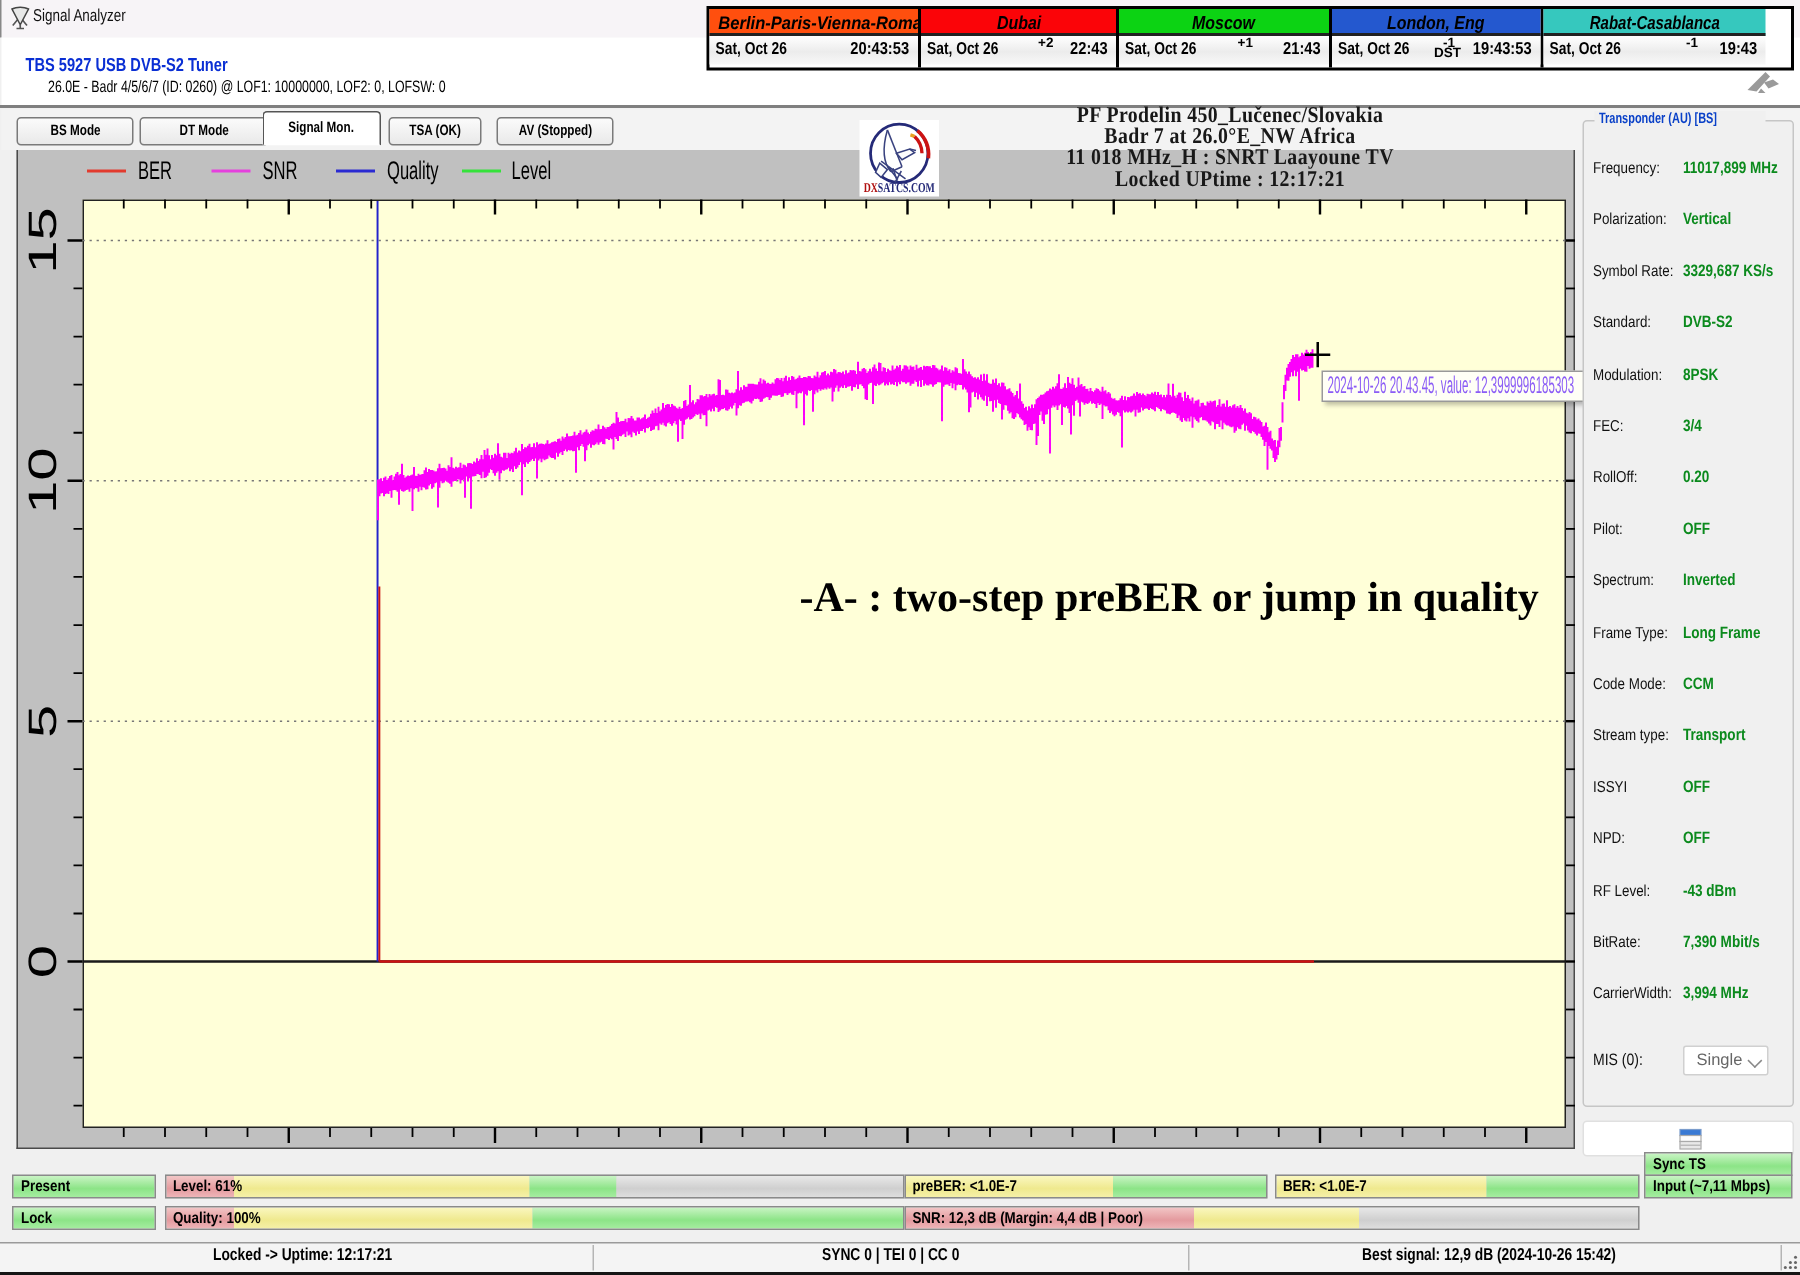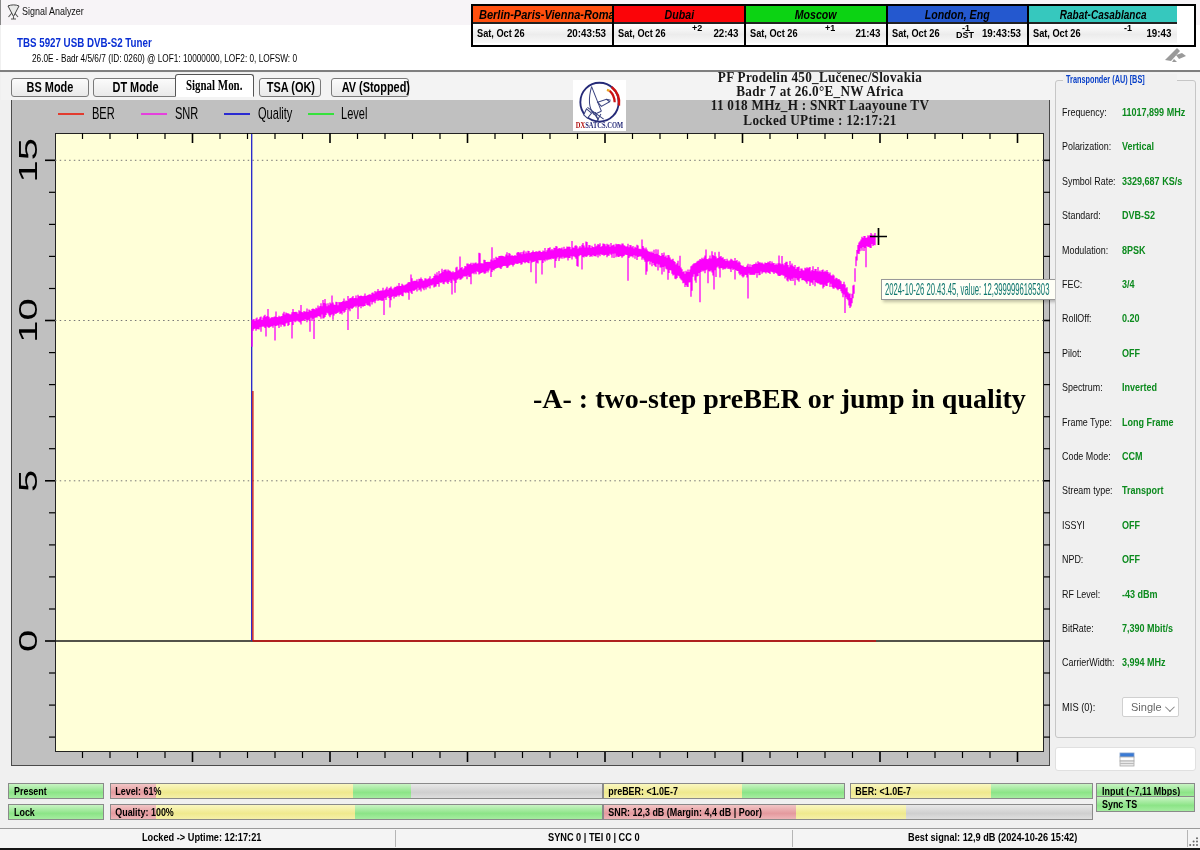--- a/index.html
+++ b/index.html
@@ -10,22 +10,22 @@
   .cxc { display:inline-block; transform:scaleX(0.78); transform-origin:50% 50%; white-space:nowrap; }
   
   #titlebar { left:0; top:0; width:1200px; height:25px; background:#f7f4f7; border-left:1px solid #888; }
   #titletext { left:22px; top:5px; font-size:11.5px; color:#111; }
   
   #whiteband { left:1px; top:25px; width:1199px; height:47px; background:#ffffff; }
   #tuner { left:17px; top:36px; font-size:12.5px; font-weight:bold; color:#0a2fd4; }
   #subline { left:32px; top:52px; font-size:11px; color:#000; }
   #divider { left:0; top:70px; width:1200px; height:2px; background:#7f7f7f; }
   #tabrow { left:1px; top:73px; width:1199px; height:27px; background:#f3f3f3; }
-  .tab { position:absolute; top:78px; height:19px; background:linear-gradient(#fbfbfb,#e9e9e9); border:1px solid #7a7a7a; border-radius:3px; font-size:14px; font-weight:bold; color:#000; text-align:center; line-height:17px; }
-  .tab.active { top:74px; height:23px; background:#fff; border:1px solid #555; border-bottom:1px solid #fff; font-weight:bold; border-radius:3px 3px 0 0; line-height:21px;font-family:Liberation Serif, serif;}
+  .tab { position:absolute; top:78px; height:19px; background:linear-gradient(#fbfbfb,#e9e9e9); border:1px solid #7a7a7a; border-radius:3px; font-size:10px; font-weight:bold; color:#000; text-align:center; line-height:17px; }
+  .tab.active { top:74px; height:23px; background:#fff; border:1px solid #555; border-bottom:1px solid #fff; font-weight:bold; border-radius:3px 3px 0 0; line-height:21px;}
   
   #clocks { left:471px; top:4px; width:725px; height:43px; border:2px solid #000; display:flex; background:#fff; }
   .clock { position:relative; border-right:2px solid #000; flex:0 0 auto; }
   .clock:last-child { border-right:none; }
   .chead { height:18px; font-size:12.5px; font-weight:bold; font-style:italic; text-align:center; line-height:18px; color:#000; border-bottom:2px solid #222; }
   .chead span { display:inline-block; transform:scaleX(0.85); transform-origin:50% 50%; white-space:nowrap; }
   .cdate { height:19px; background:linear-gradient(#ffffff,#ececec 55%, #f8f8f8); position:relative; }
   .cdate .d { position:absolute; left:4px; top:2.5px; font-size:11.5px; font-weight:bold; color:#000; transform:scaleX(0.8); transform-origin:0 0;}
   .cdate .t { position:absolute; right:6px; top:2.5px; font-size:11.5px; font-weight:bold; color:#000; transform:scaleX(0.85); transform-origin:100% 0;}
   .cdate .sup { position:absolute; top:-1px; font-size:9px; font-weight:bold; }
@@ -35,21 +35,21 @@
   #plot { left:55px; top:133px; width:989px; height:619px; background:#ffffd8; border:1px solid #222; }
   .leg { position:absolute; top:113px; height:2px; width:26px; }
   .legt { position:absolute; top:104px; font-size:17px; color:#000; }
   
   #headtext { left:640px; top:70px; width:360px; transform:scaleX(0.88); transform-origin:50% 0; text-align:center; font-family:"Liberation Serif", serif; font-size:15px; font-weight:bold; color:#181818; line-height:14.2px; letter-spacing:0.3px;}
   #logo { left:573px; top:80px; width:53px; height:51px; background:#fff; }
   
   #anno { left:533px; top:383px; width:500px; font-family:"Liberation Serif", serif; font-size:28px; font-weight:bold; color:#000; white-space:nowrap; }
   
   #crosshair { left:870px; top:228px; width:17px; height:17px; }
-  #tooltip { left:881px; top:247px; width:191px; height:21px; background:#fffff6; border:1px solid #999; box-shadow:2px 2px 3px rgba(0,0,0,0.25); font-size:16px; color:#0f766e; line-height:20px; padding-left:3px; white-space:nowrap;margin-top:32px; }
+  #tooltip { left:881px; top:247px; width:191px; height:21px; background:#fffff6; border:1px solid #999; box-shadow:2px 2px 3px rgba(0,0,0,0.25); font-size:16px; color:#8b5cf6; line-height:20px; padding-left:3px; white-space:nowrap; }
   #tooltip span { display:inline-block; transform:scaleX(0.48); transform-origin:0 50%; }
 </style>
 </head>
 <body>
 <div class="abs" id="titlebar"></div>
 <svg class="abs" style="left:7px;top:4px" width="13" height="16" viewBox="0 0 13 16">
   <g stroke="#555" stroke-width="1.1" fill="none">
     <path d="M1.5 1.5 L11 13 M11 1.5 L1.5 13"></path>
     <path d="M1 2 C4 0.5 9 0.5 12 2 L6.5 12.5 Z" fill="#e8e8e8" stroke="#444" stroke-width="1"></path>
     <path d="M6.5 12.5 L6.5 15 M4 15 L9 15"></path>
@@ -383,21 +383,21 @@
   <div class="seg segyel" style="left:45px;width:199px;"></div>
   <div class="seg seggreen" style="left:244px;right:0;"></div>
   <span>Quality: 100%</span>
 </div>
 <div class="bar" style="left:603px;top:804px;width:490px;">
   <div class="seg segpink" style="left:0;width:192px;"></div>
   <div class="seg segyel" style="left:192px;width:110px;"></div>
   <div class="seg seggray" style="left:302px;right:0;"></div>
   <span>SNR: 12,3 dB (Margin: 4,4 dB | Poor)</span>
 </div>
-<div class="pill" style="left:1096px;top:796px;width:99px;"><span>Sync TS</span></div>
+<div class="pill" style="left:1096px;top:768px;width:99px;"><span>Sync TS</span></div>
 
 <div class="abs" id="statusbar"></div>
 <div class="st" style="left:142px;"><span>Locked -&gt; Uptime: 12:17:21</span></div>
 <div class="st" style="left:548px;"><span>SYNC 0 | TEI 0 | CC 0</span></div>
 <div class="st" style="left:908px;"><span>Best signal: 12,9 dB (2024-10-26 15:42)</span></div>
 <div class="stdiv" style="left:395px;"></div>
 <div class="stdiv" style="left:792px;"></div>
 <div class="stdiv" style="left:1187px;"></div>
 <svg class="abs" style="left:1188px;top:836px" width="11" height="11" viewBox="0 0 11 11">
   <g fill="#666">

